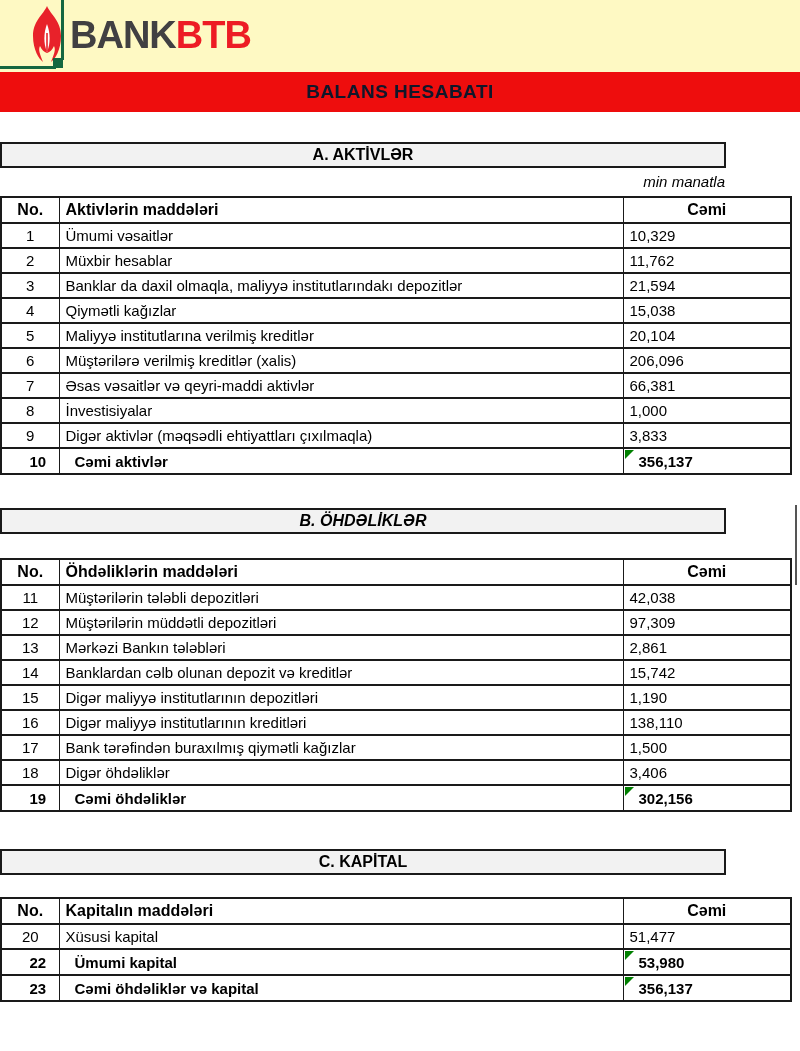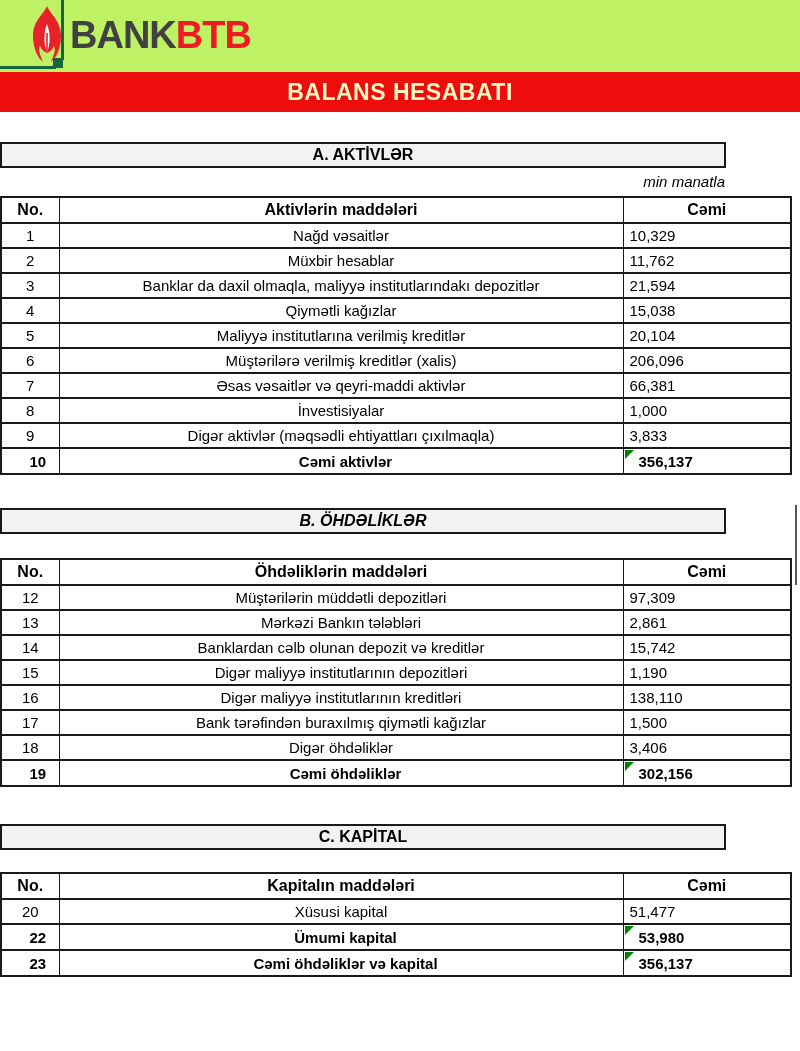--- a/index.html
+++ b/index.html
@@ -3,37 +3,37 @@
 <meta charset="utf-8">
 <style>
   html,body { margin:0; padding:0; background:#ffffff; }
   body {
     width:800px; height:1051px; position:relative; overflow:hidden;
     font-family:"Liberation Sans", sans-serif; color:#000;
     -webkit-font-smoothing:antialiased;
   }
 
   
-  .logo-row { position:relative; height:72px; background:#bef264; }
+  .logo-row { position:relative; height:72px; background:#fef9c3; }
   .flame { position:absolute; left:30px; top:6px; }
   .green-vline { position:absolute; left:61px; top:0; width:3px; height:60px; background:#156740; }
   .green-hline { position:absolute; left:0; top:66px; width:56px; height:3px; background:#156740; }
   .green-square { position:absolute; left:53px; top:58px; width:10px; height:10px; background:#156740; }
   .wordmark {
     position:absolute; left:70px; top:14px; font-size:38px; font-weight:600;
     letter-spacing:-1px; line-height:42px; white-space:nowrap;
   }
   .wordmark .bank { color:#414042; }
   .wordmark .btb  { color:#ed1c24; }
 
   
   .banner {
-    height:40px; width:800px; background:#ee0d0d; color:#fef9c3;
+    height:40px; width:800px; background:#ee0d0d; color:#0f172a;
     display:flex; align-items:center; justify-content:center;
-    font-size:23px; font-weight:bold; letter-spacing:0.5px;
+    font-size:19px; font-weight:bold; letter-spacing:0.5px;
   }
 
   
   .content { width:726px; }
   .section-head {
     box-sizing:border-box; border:2px solid #1a1a1a; background:#f2f2f2;
     height:26px; display:flex; align-items:center; justify-content:center;
     font-size:16px; font-weight:bold;
   }
   .sec-a .section-head { margin-top:30px; }
@@ -47,21 +47,21 @@
   .sec-b .spacer { height:24px; }
   .sec-c .spacer { height:22px; }
 
   table { border-collapse:collapse; width:790px; table-layout:fixed; }
   table, th, td { border:1px solid #1a1a1a; }
   table { border-width:2px; }
   th, td { box-sizing:border-box; font-size:15px; padding:0 6px; height:25px; overflow:hidden; white-space:nowrap; }
   tr { border-top:2px solid #1a1a1a; }
   thead tr { height:26px; }
   th.c-no, td.c-no { width:58px; text-align:center; padding:0; }
-  th.c-label, td.c-label { width:564px; text-align:center; }
+  th.c-label, td.c-label { width:564px; text-align:left; }
   th.c-label { font-size:16px; }
   th.c-no { font-size:16px; }
   th.c-val, td.c-val { width:168px; text-align:left; position:relative; }
   th.c-val { text-align:center; font-size:16px; }
   tr.total { font-weight:bold; height:26px; }
   tr.total td { border-bottom-width:2px;padding-left:15px; }
   .tri {
     position:absolute; left:1px; top:1px; width:0; height:0;
     border-top:9px solid #008000; border-right:9px solid transparent;
   }
@@ -101,21 +101,21 @@
       <thead>
         <tr>
           <th class="c-no">No.</th>
           <th class="c-label">Aktivlərin maddələri</th>
           <th class="c-val">Cəmi</th>
         </tr>
       </thead>
       <tbody>
           <tr>
             <td class="c-no">1</td>
-            <td class="c-label">Nağd vəsaitlər</td>
+            <td class="c-label">Ümumi vəsaitlər</td>
             <td class="c-val">10,329</td>
           </tr>
           <tr>
             <td class="c-no">2</td>
             <td class="c-label">Müxbir hesablar</td>
             <td class="c-val">11,762</td>
           </tr>
           <tr>
             <td class="c-no">3</td>
             <td class="c-label">Banklar da daxil olmaqla, maliyyə institutlarındakı depozitlər</td>
@@ -168,20 +168,25 @@
     <table>
       <thead>
         <tr>
           <th class="c-no">No.</th>
           <th class="c-label">Öhdəliklərin maddələri</th>
           <th class="c-val">Cəmi</th>
         </tr>
       </thead>
       <tbody>
           <tr>
+            <td class="c-no">11</td>
+            <td class="c-label">Müştərilərin tələbli depozitləri</td>
+            <td class="c-val">42,038</td>
+          </tr>
+          <tr>
             <td class="c-no">12</td>
             <td class="c-label">Müştərilərin müddətli depozitləri</td>
             <td class="c-val">97,309</td>
           </tr>
           <tr>
             <td class="c-no">13</td>
             <td class="c-label">Mərkəzi Bankın tələbləri</td>
             <td class="c-val">2,861</td>
           </tr>
           <tr>

